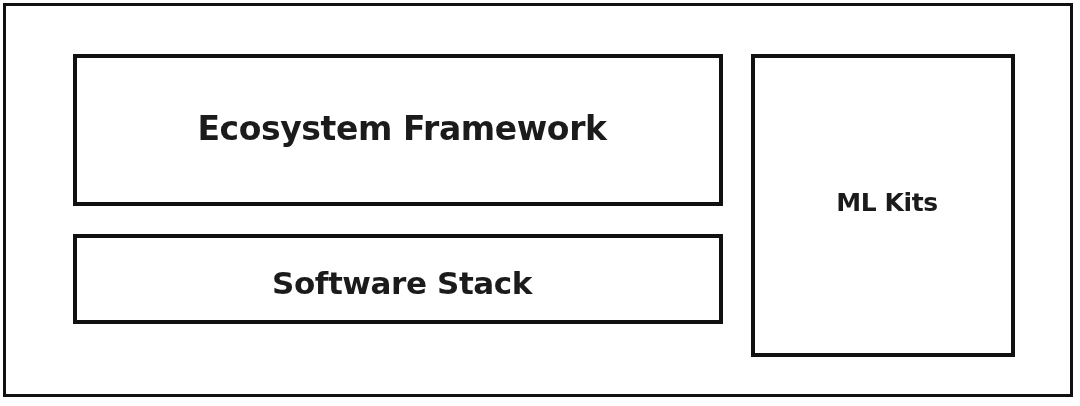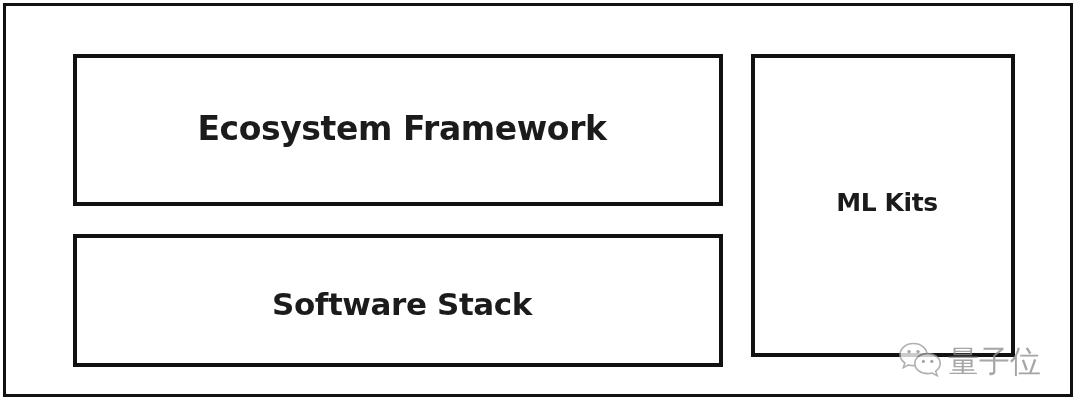--- a/index.html
+++ b/index.html
@@ -56,21 +56,21 @@
     height: 152px;
   }
   #block-ecosystem .block-label {
     font-size: 33px;
     transform: translateY(-2px);
   }
   #block-software {
     left: 67px;
     top: 228px;
     width: 650px;
-    height: 133px;
+    height: 90px;
   }
   #block-software .block-label {
     font-size: 31px;
     transform: translateY(4px);
   }
   #block-mlkits {
     left: 745px;
     top: 48px;
     width: 264px;
     height: 303px;
@@ -122,33 +122,14 @@
     <div class="block" id="block-software">
       <span class="block-label">Software Stack</span>
     </div>
 
     <div class="block" id="block-mlkits">
       <span class="block-label">ML Kits</span>
     </div>
 
   </div>
 
-  <div class="watermark">
-    <span class="watermark-logo">
-      <svg width="46" height="40" viewBox="0 0 46 40" aria-hidden="true">
-
-        <path d="M15.5 2.5 C7.8 2.5 2.0 7.6 2.0 13.6 C2.0 17.0 3.9 20.0 6.9 22.0
-                 L5.3 26.6 L10.6 23.9 C12.1 24.4 13.8 24.6 15.5 24.6
-                 C23.2 24.6 29.0 19.6 29.0 13.6 C29.0 7.6 23.2 2.5 15.5 2.5 Z" fill="#ffffff" stroke="#9a9a9a" stroke-width="1.6"></path>
-        <circle cx="11.0" cy="10.6" r="1.7" fill="#8e8e8e"></circle>
-        <circle cx="20.0" cy="10.6" r="1.7" fill="#8e8e8e"></circle>
-
-        <path d="M29.5 12.5 C22.3 12.5 16.8 17.0 16.8 22.5 C16.8 28.0 22.3 32.6 29.5 32.6
-                 C31.1 32.6 32.6 32.4 34.0 32.0 L39.2 34.6 L37.7 30.2
-                 C40.4 28.3 42.2 25.6 42.2 22.5 C42.2 17.0 36.7 12.5 29.5 12.5 Z" fill="#ffffff" stroke="#9a9a9a" stroke-width="1.6"></path>
-        <circle cx="25.4" cy="20.4" r="1.6" fill="#8e8e8e"></circle>
-        <circle cx="33.8" cy="20.4" r="1.6" fill="#8e8e8e"></circle>
-      </svg>
-    </span>
-    <span class="watermark-text">量子位</span>
-  </div>
 
 </div>
 
 </body></html>

